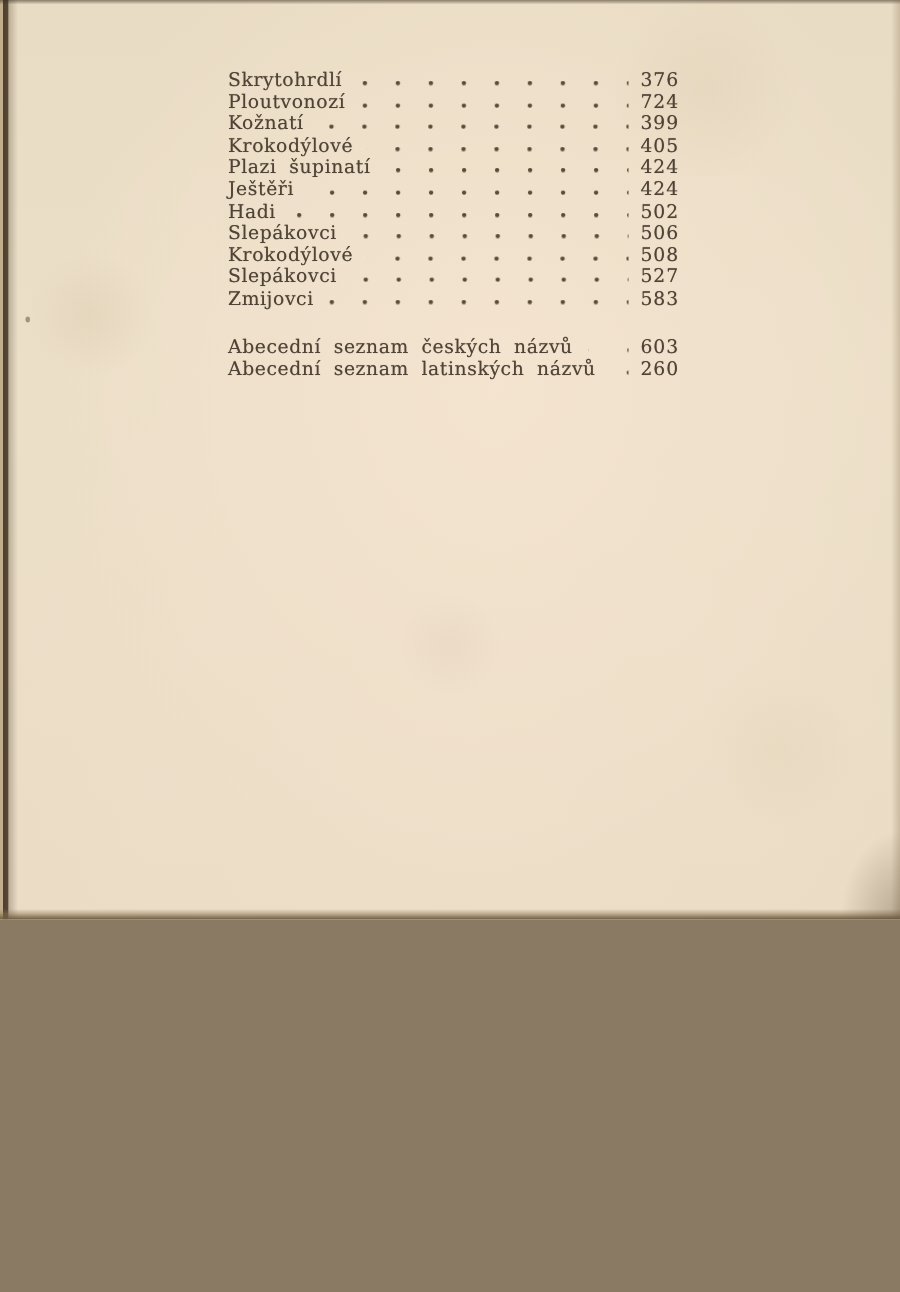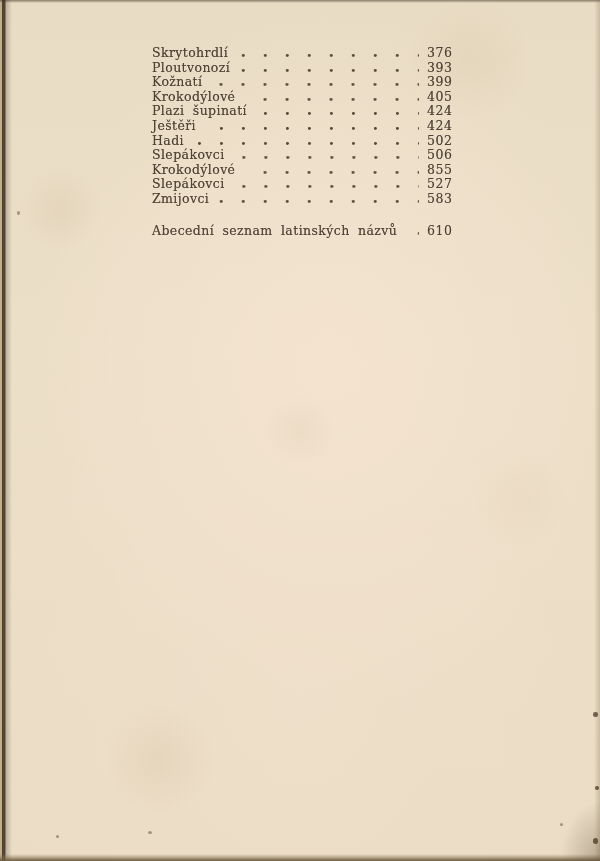--- a/index.html
+++ b/index.html
@@ -3,21 +3,21 @@
 <meta charset="utf-8">
 <style>
   html, body {
     margin: 0;
     padding: 0;
     background: #8a7a63;
   }
   .page {
     position: relative;
     width: 600px;
-    height: 861px;
+    height: 613px;
     overflow: hidden;
     font-family: "DejaVu Serif", "Liberation Serif", serif;
     background:
       radial-gradient(ellipse 420px 500px at 55% 42%, rgba(244,228,208,0.9) 0%, rgba(244,228,208,0) 70%),
       radial-gradient(ellipse 500px 600px at 50% 80%, rgba(240,224,204,0.6) 0%, rgba(240,224,204,0) 75%),
       linear-gradient(180deg, #e9dcc4 0%, #ecdfc8 40%, #eadcc4 100%);
     color: #4f4336;
   }
   
   .page::before {
@@ -153,21 +153,21 @@
 
   <div class="toc" id="toc-main">
       <div class="toc-row">
         <span class="lbl">Skrytohrdlí</span>
         <span class="leader"></span>
         <span class="num">376</span>
       </div>
       <div class="toc-row">
         <span class="lbl">Ploutvonozí</span>
         <span class="leader"></span>
-        <span class="num">393</span>
+        <span class="num">724</span>
       </div>
       <div class="toc-row">
         <span class="lbl">Kožnatí</span>
         <span class="leader"></span>
         <span class="num">399</span>
       </div>
       <div class="toc-row">
         <span class="lbl">Krokodýlové</span>
         <span class="leader"></span>
         <span class="num">405</span>
@@ -188,34 +188,39 @@
         <span class="num">502</span>
       </div>
       <div class="toc-row">
         <span class="lbl">Slepákovci</span>
         <span class="leader"></span>
         <span class="num">506</span>
       </div>
       <div class="toc-row">
         <span class="lbl">Krokodýlové</span>
         <span class="leader"></span>
-        <span class="num">855</span>
+        <span class="num">508</span>
       </div>
       <div class="toc-row">
         <span class="lbl">Slepákovci</span>
         <span class="leader"></span>
         <span class="num">527</span>
       </div>
       <div class="toc-row">
         <span class="lbl">Zmijovci</span>
         <span class="leader"></span>
         <span class="num">583</span>
       </div>
     </div>
   <div class="toc-section2" id="toc-index">
       <div class="toc-row">
+        <span class="lbl">Abecední seznam českých názvů</span>
+        <span class="leader wide"></span>
+        <span class="num">603</span>
+      </div>
+      <div class="toc-row">
         <span class="lbl">Abecední seznam latinských názvů</span>
         <span class="leader wide"></span>
-        <span class="num">610</span>
+        <span class="num">260</span>
       </div>
     </div>
 
 </div>
 
 </body></html>

